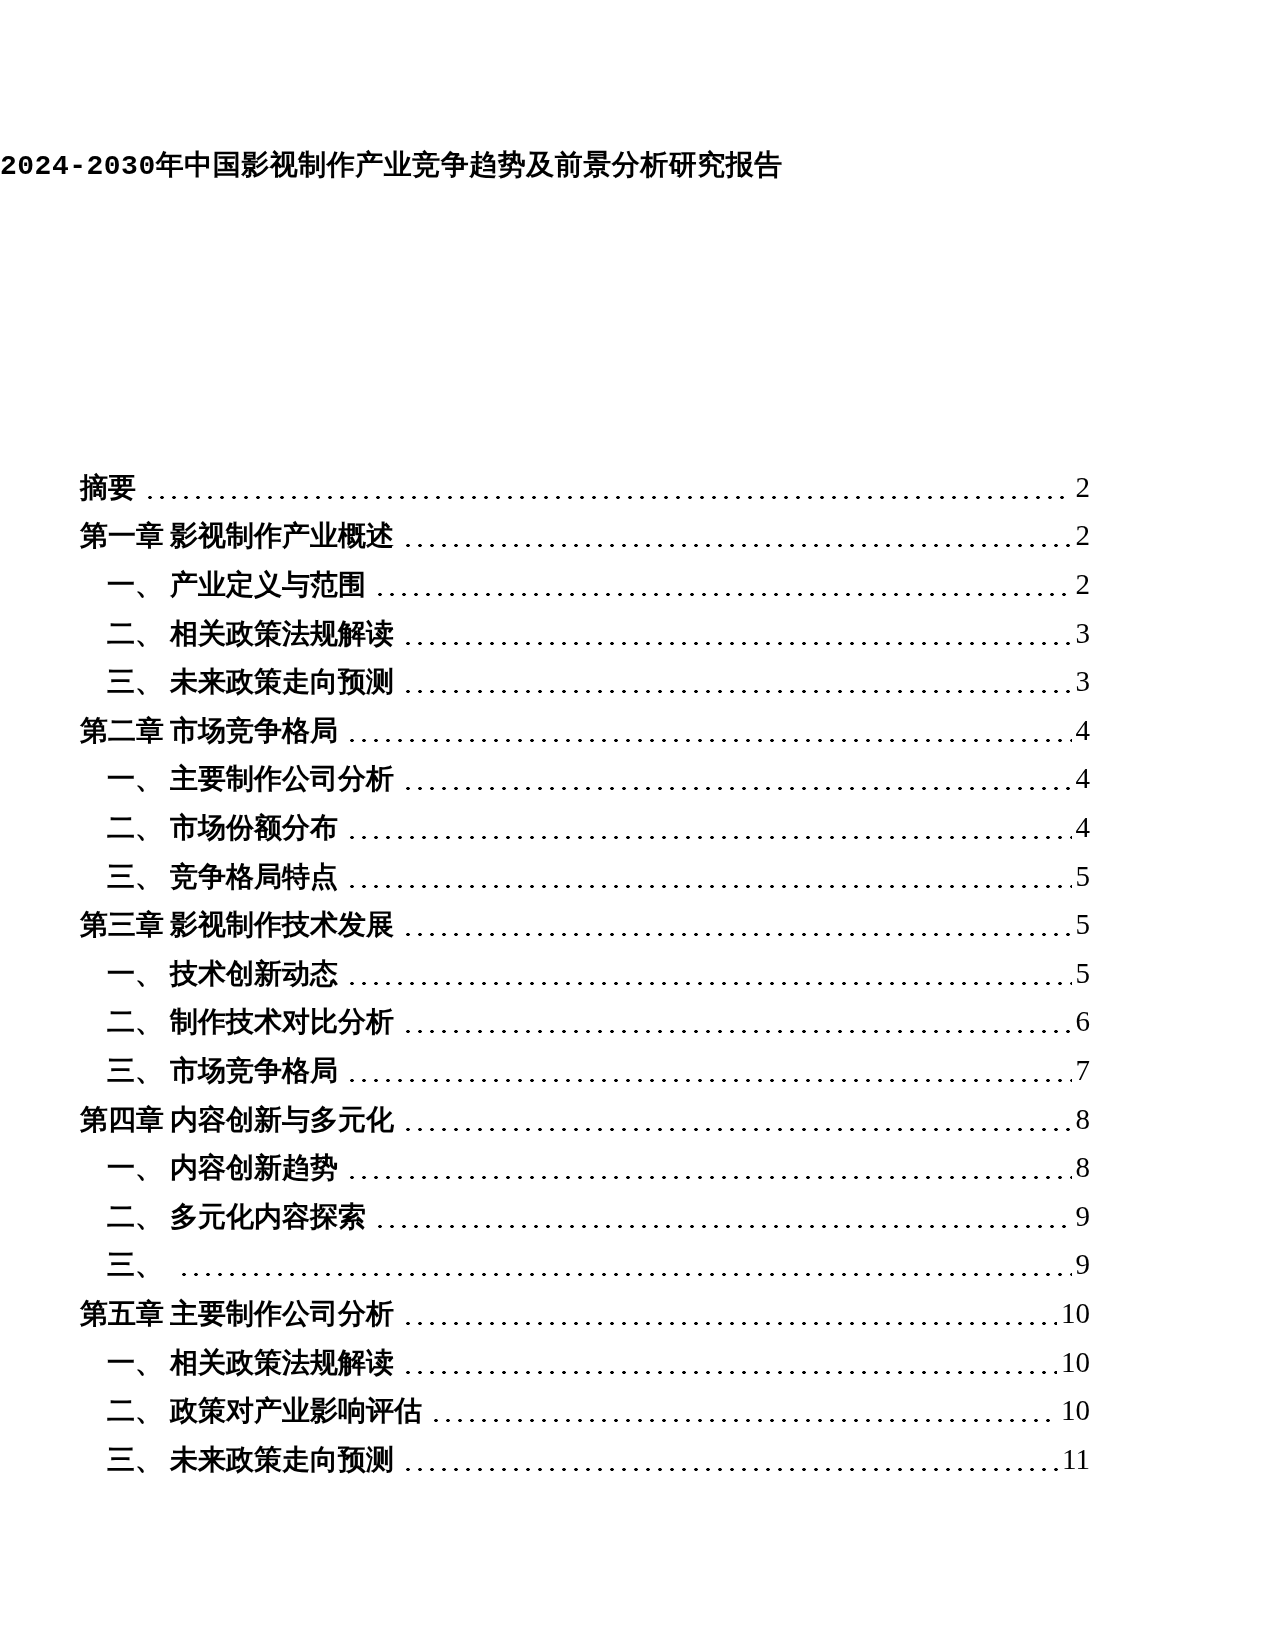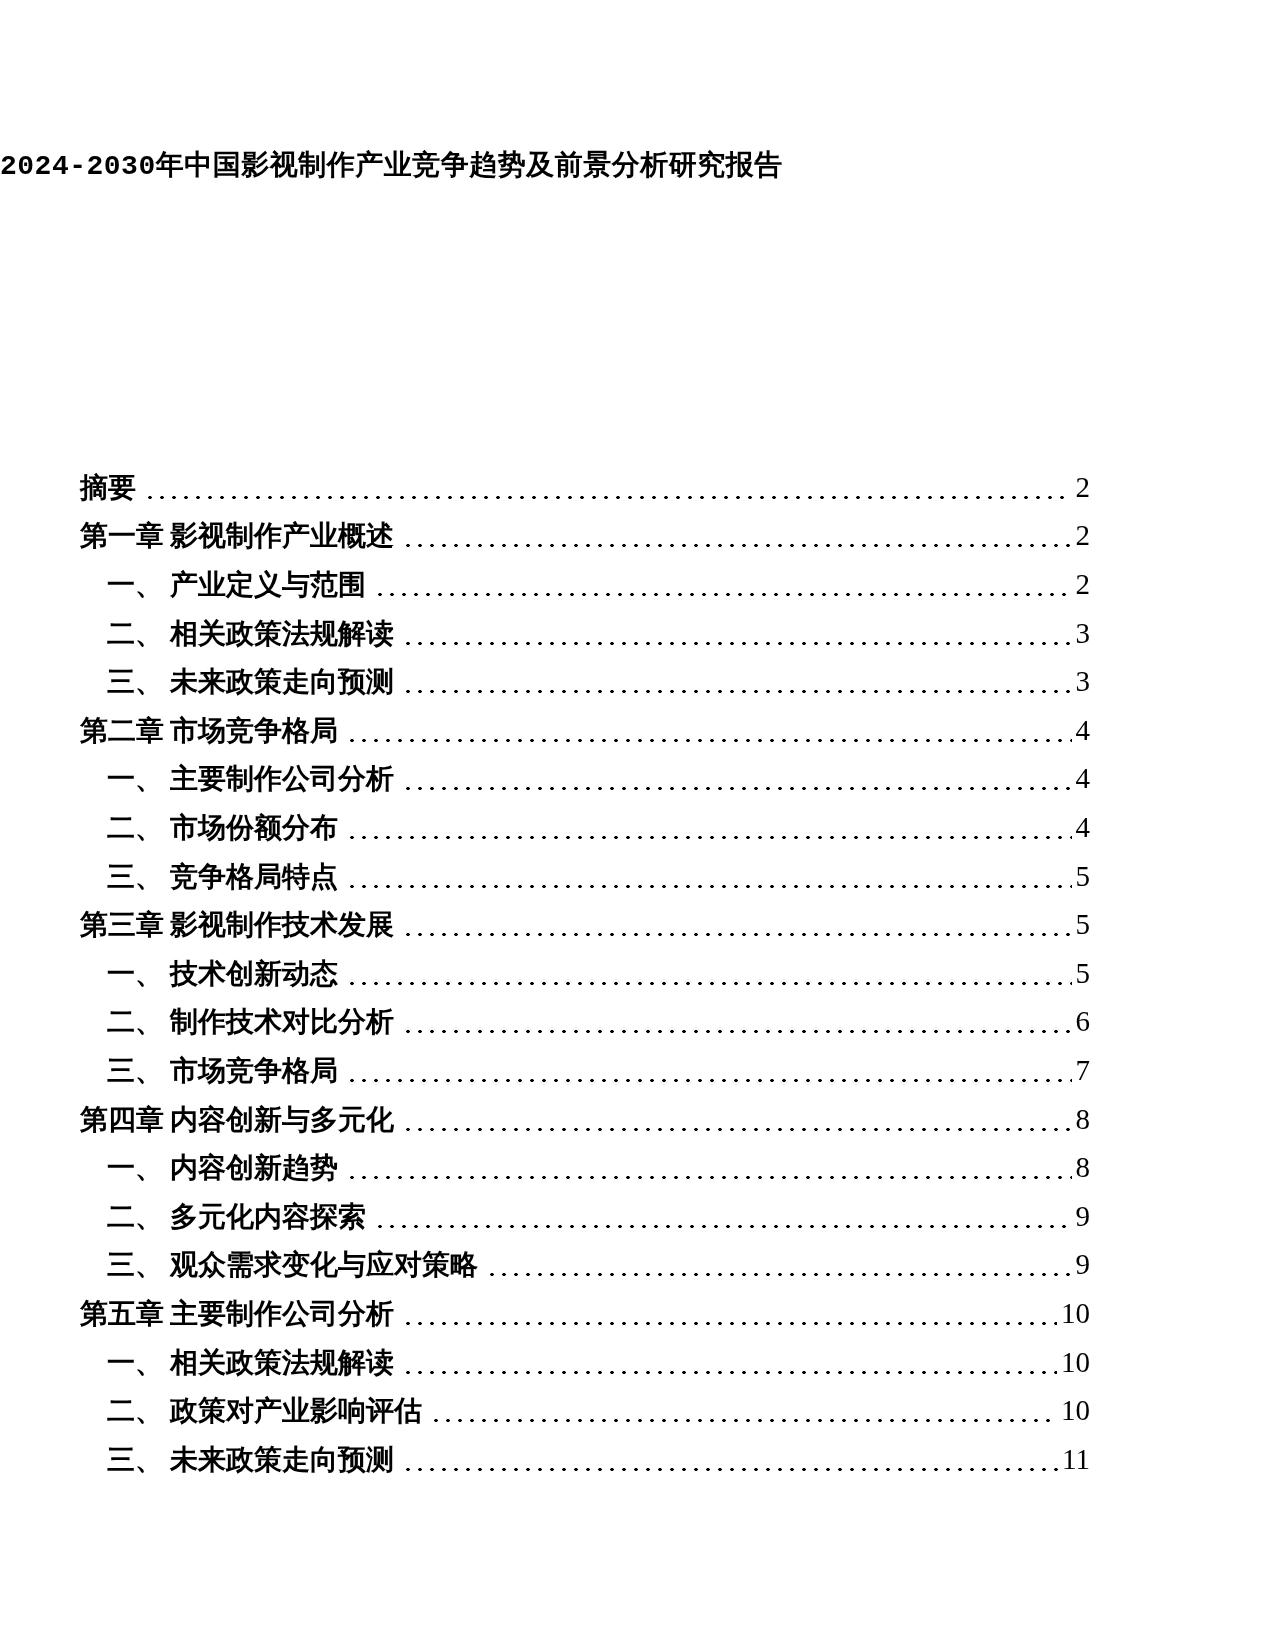--- a/index.html
+++ b/index.html
@@ -184,21 +184,20 @@
 
   <div class="toc-row toc-row-sub">
     <span class="toc-num">二、</span>
     <span class="toc-label">多元化内容探索</span>
     <span class="toc-leader"></span>
     <span class="toc-page">9</span>
   </div>
 
   <div class="toc-row toc-row-sub">
     <span class="toc-num">三、</span>
-    <span class="toc-label">观众需求变化与应对策略</span>
     <span class="toc-leader"></span>
     <span class="toc-page">9</span>
   </div>
 
   <div class="toc-row toc-row-chapter">
     <span class="toc-num">第五章</span>
     <span class="toc-label">主要制作公司分析</span>
     <span class="toc-leader"></span>
     <span class="toc-page">10</span>
   </div>

